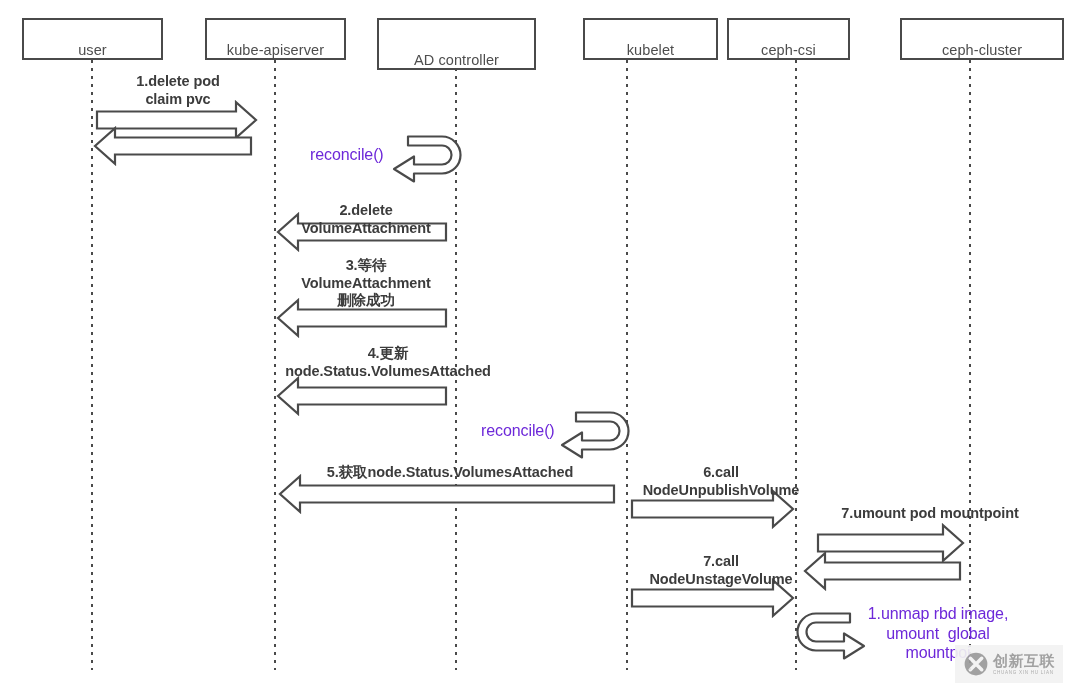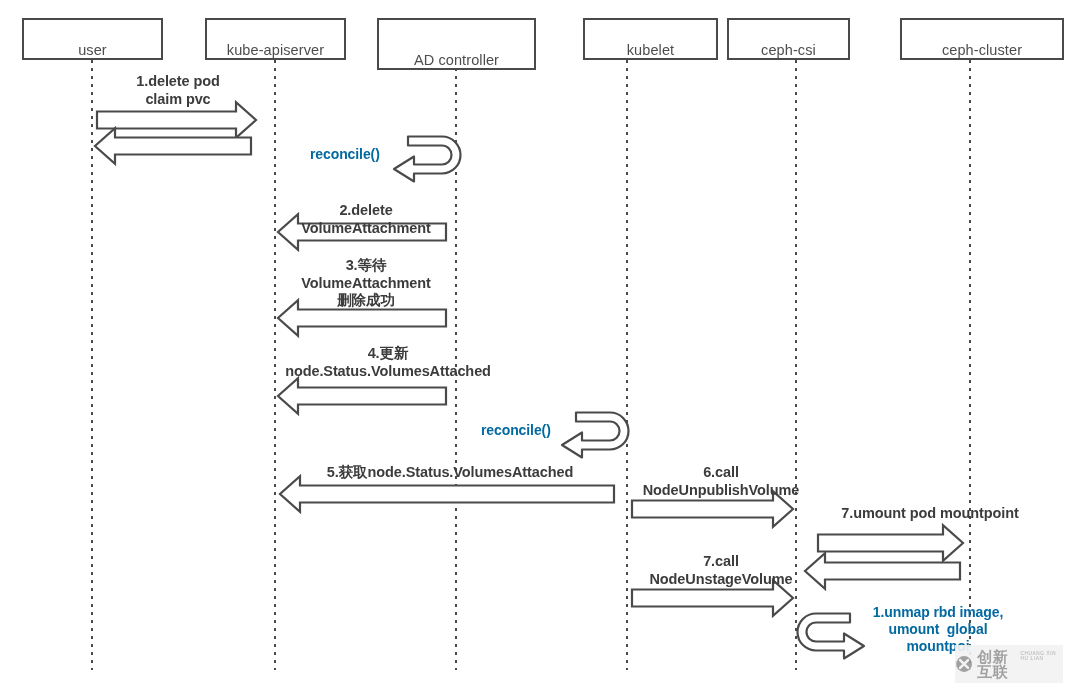--- a/index.html
+++ b/index.html
@@ -43,23 +43,23 @@
     font-size: 14.5px;
     font-weight: bold;
     color: #3c3c3c;
     line-height: 1.22;
     text-align: center;
     white-space: pre;
     letter-spacing: -0.1px;
   }
   .loop-label {
     position: absolute;
-    font-size: 14px;
-    font-weight: bold;
-    color: #0369a1;
+    font-size: 16px;
+    font-weight: normal;
+    color: #6d28d9;
     white-space: nowrap;
     letter-spacing: -0.1px;
   }
   #watermark {
     position: absolute;
     right: 4px;
     bottom: 4px;
     width: 108px;
     height: 38px;
     background: #f2f2f2;
@@ -68,21 +68,21 @@
     justify-content: center;
     opacity: 0.92;
   }
   #watermark .wm-mark {
     width: 26px;
     height: 26px;
     margin-right: 4px;
   }
   #watermark .wm-text {
     display: flex;
-    flex-direction: row;
+    flex-direction: column;
     justify-content: center;
   }
   #watermark .wm-cn {
     font-size: 15px;
     font-weight: bold;
     color: #9a9a9a;
     line-height: 1;
     letter-spacing: 0.5px;
   }
   #watermark .wm-en {

